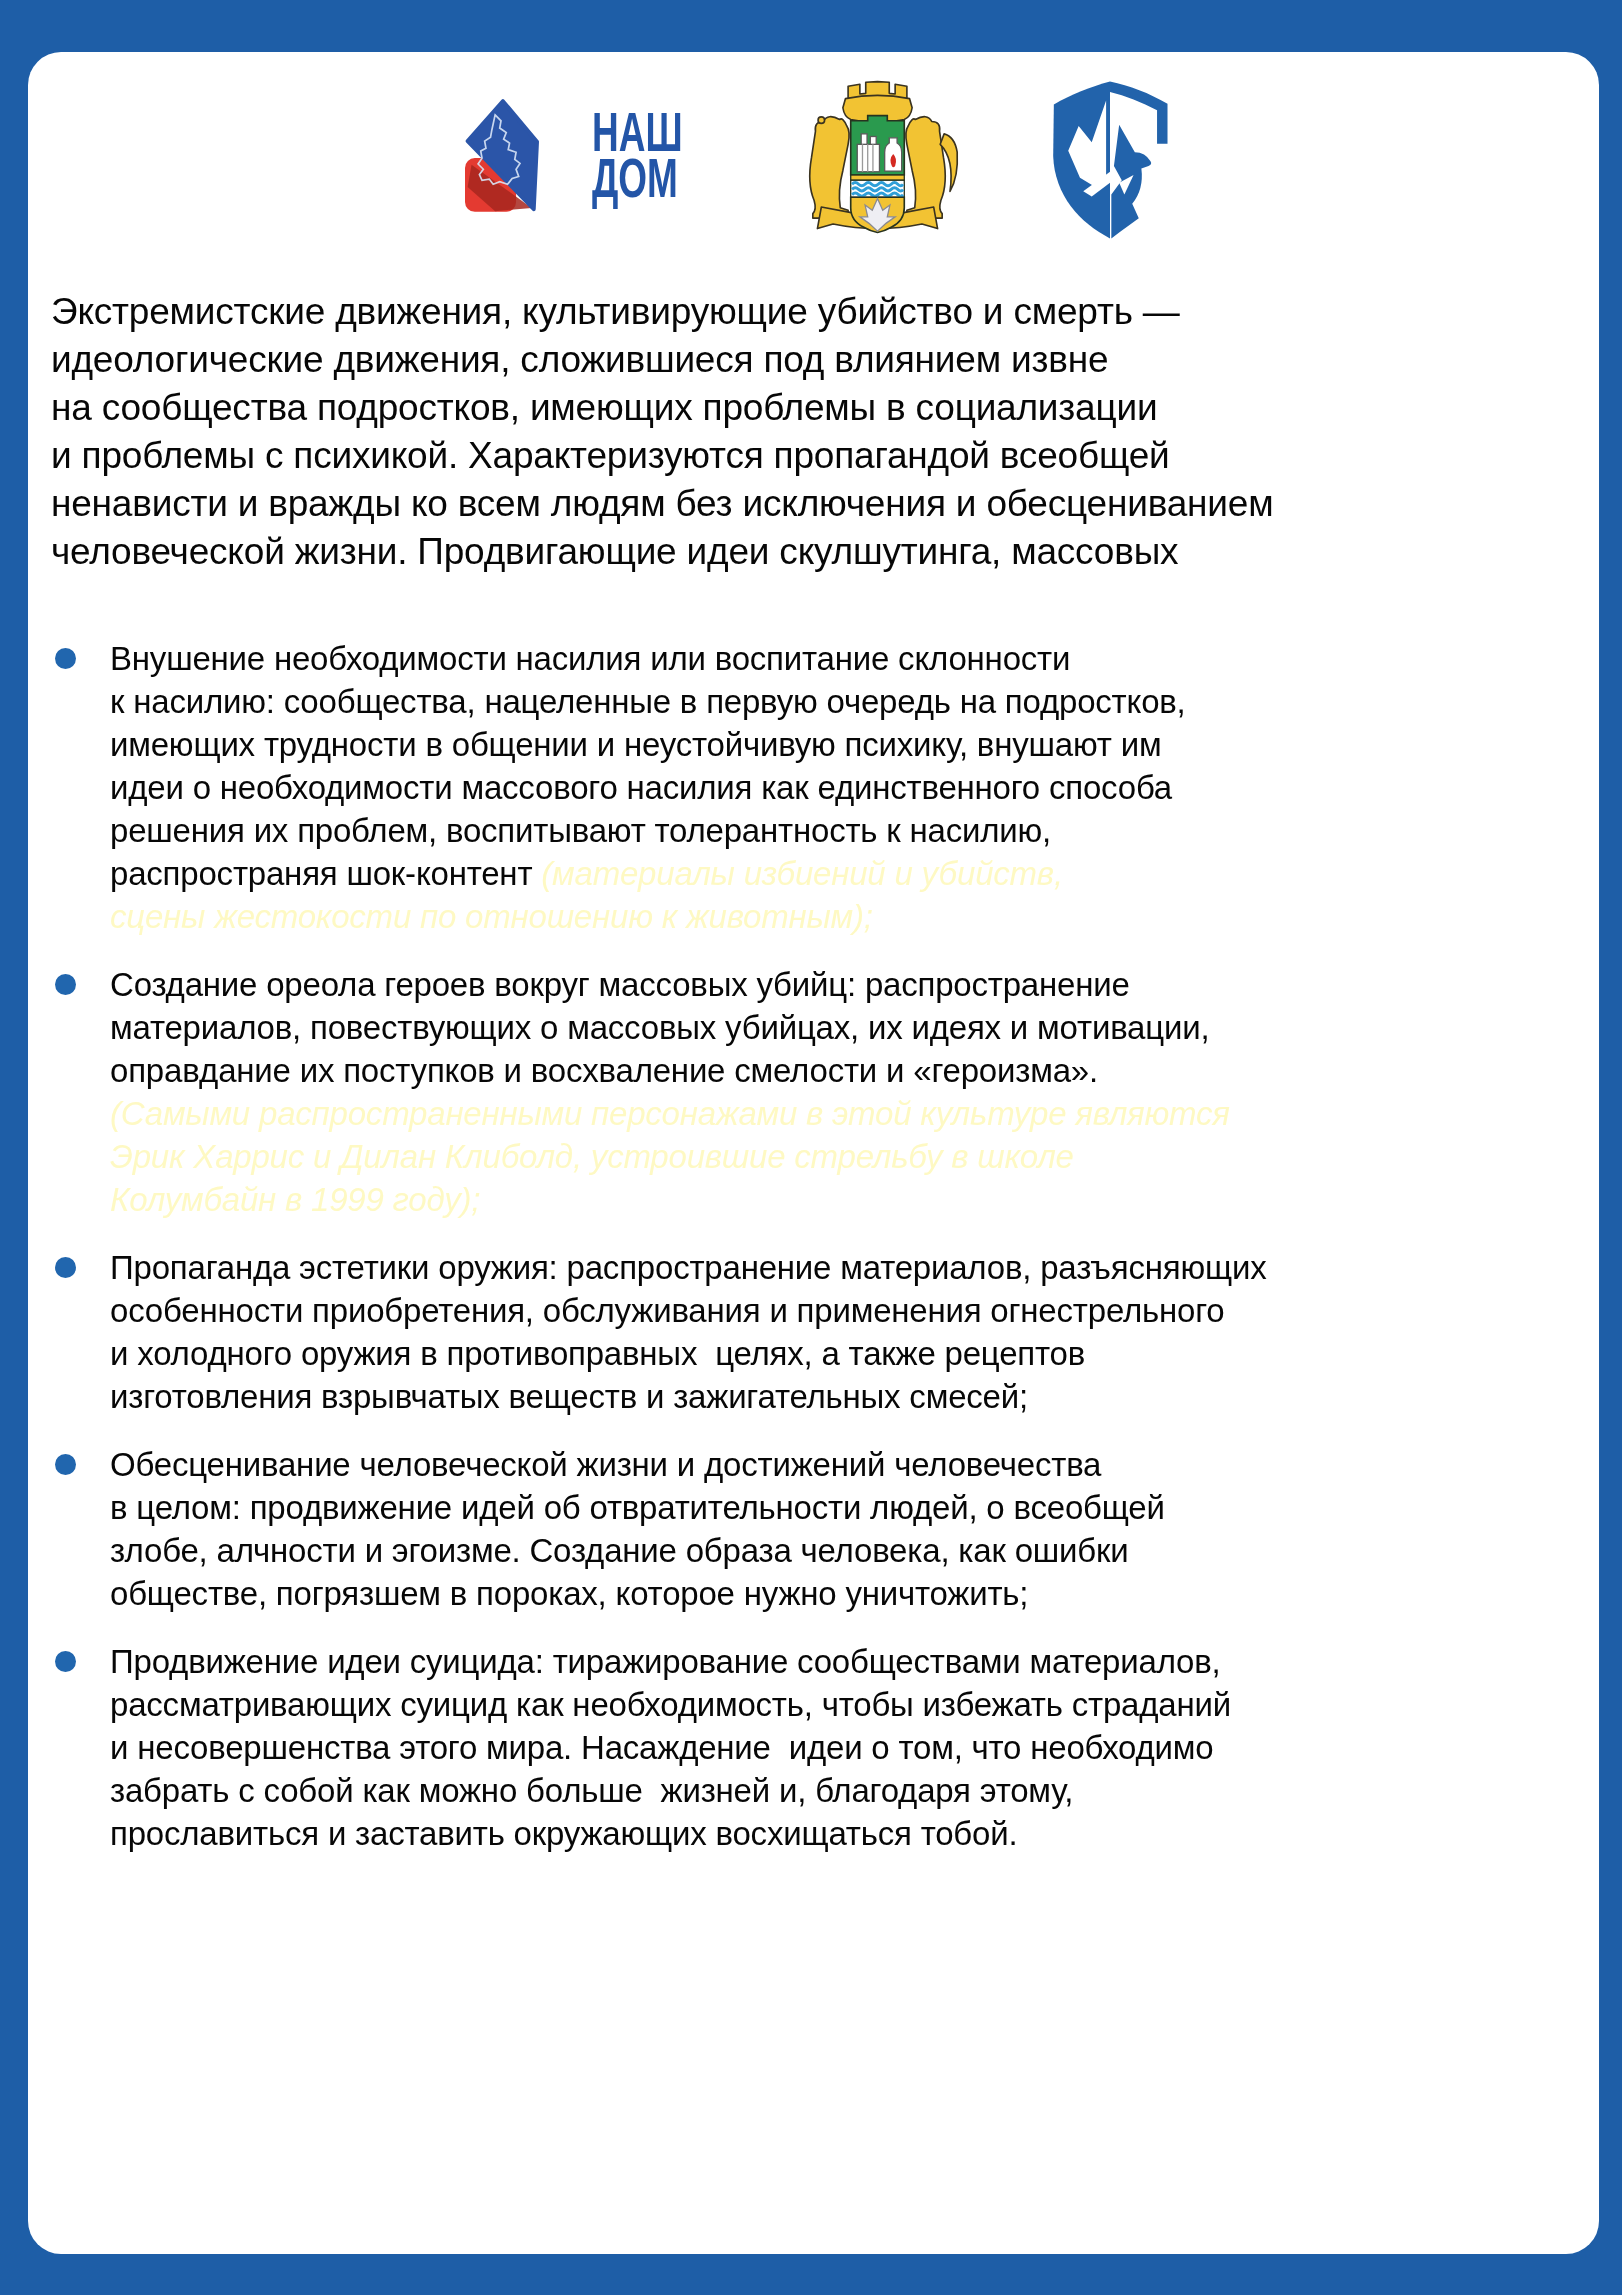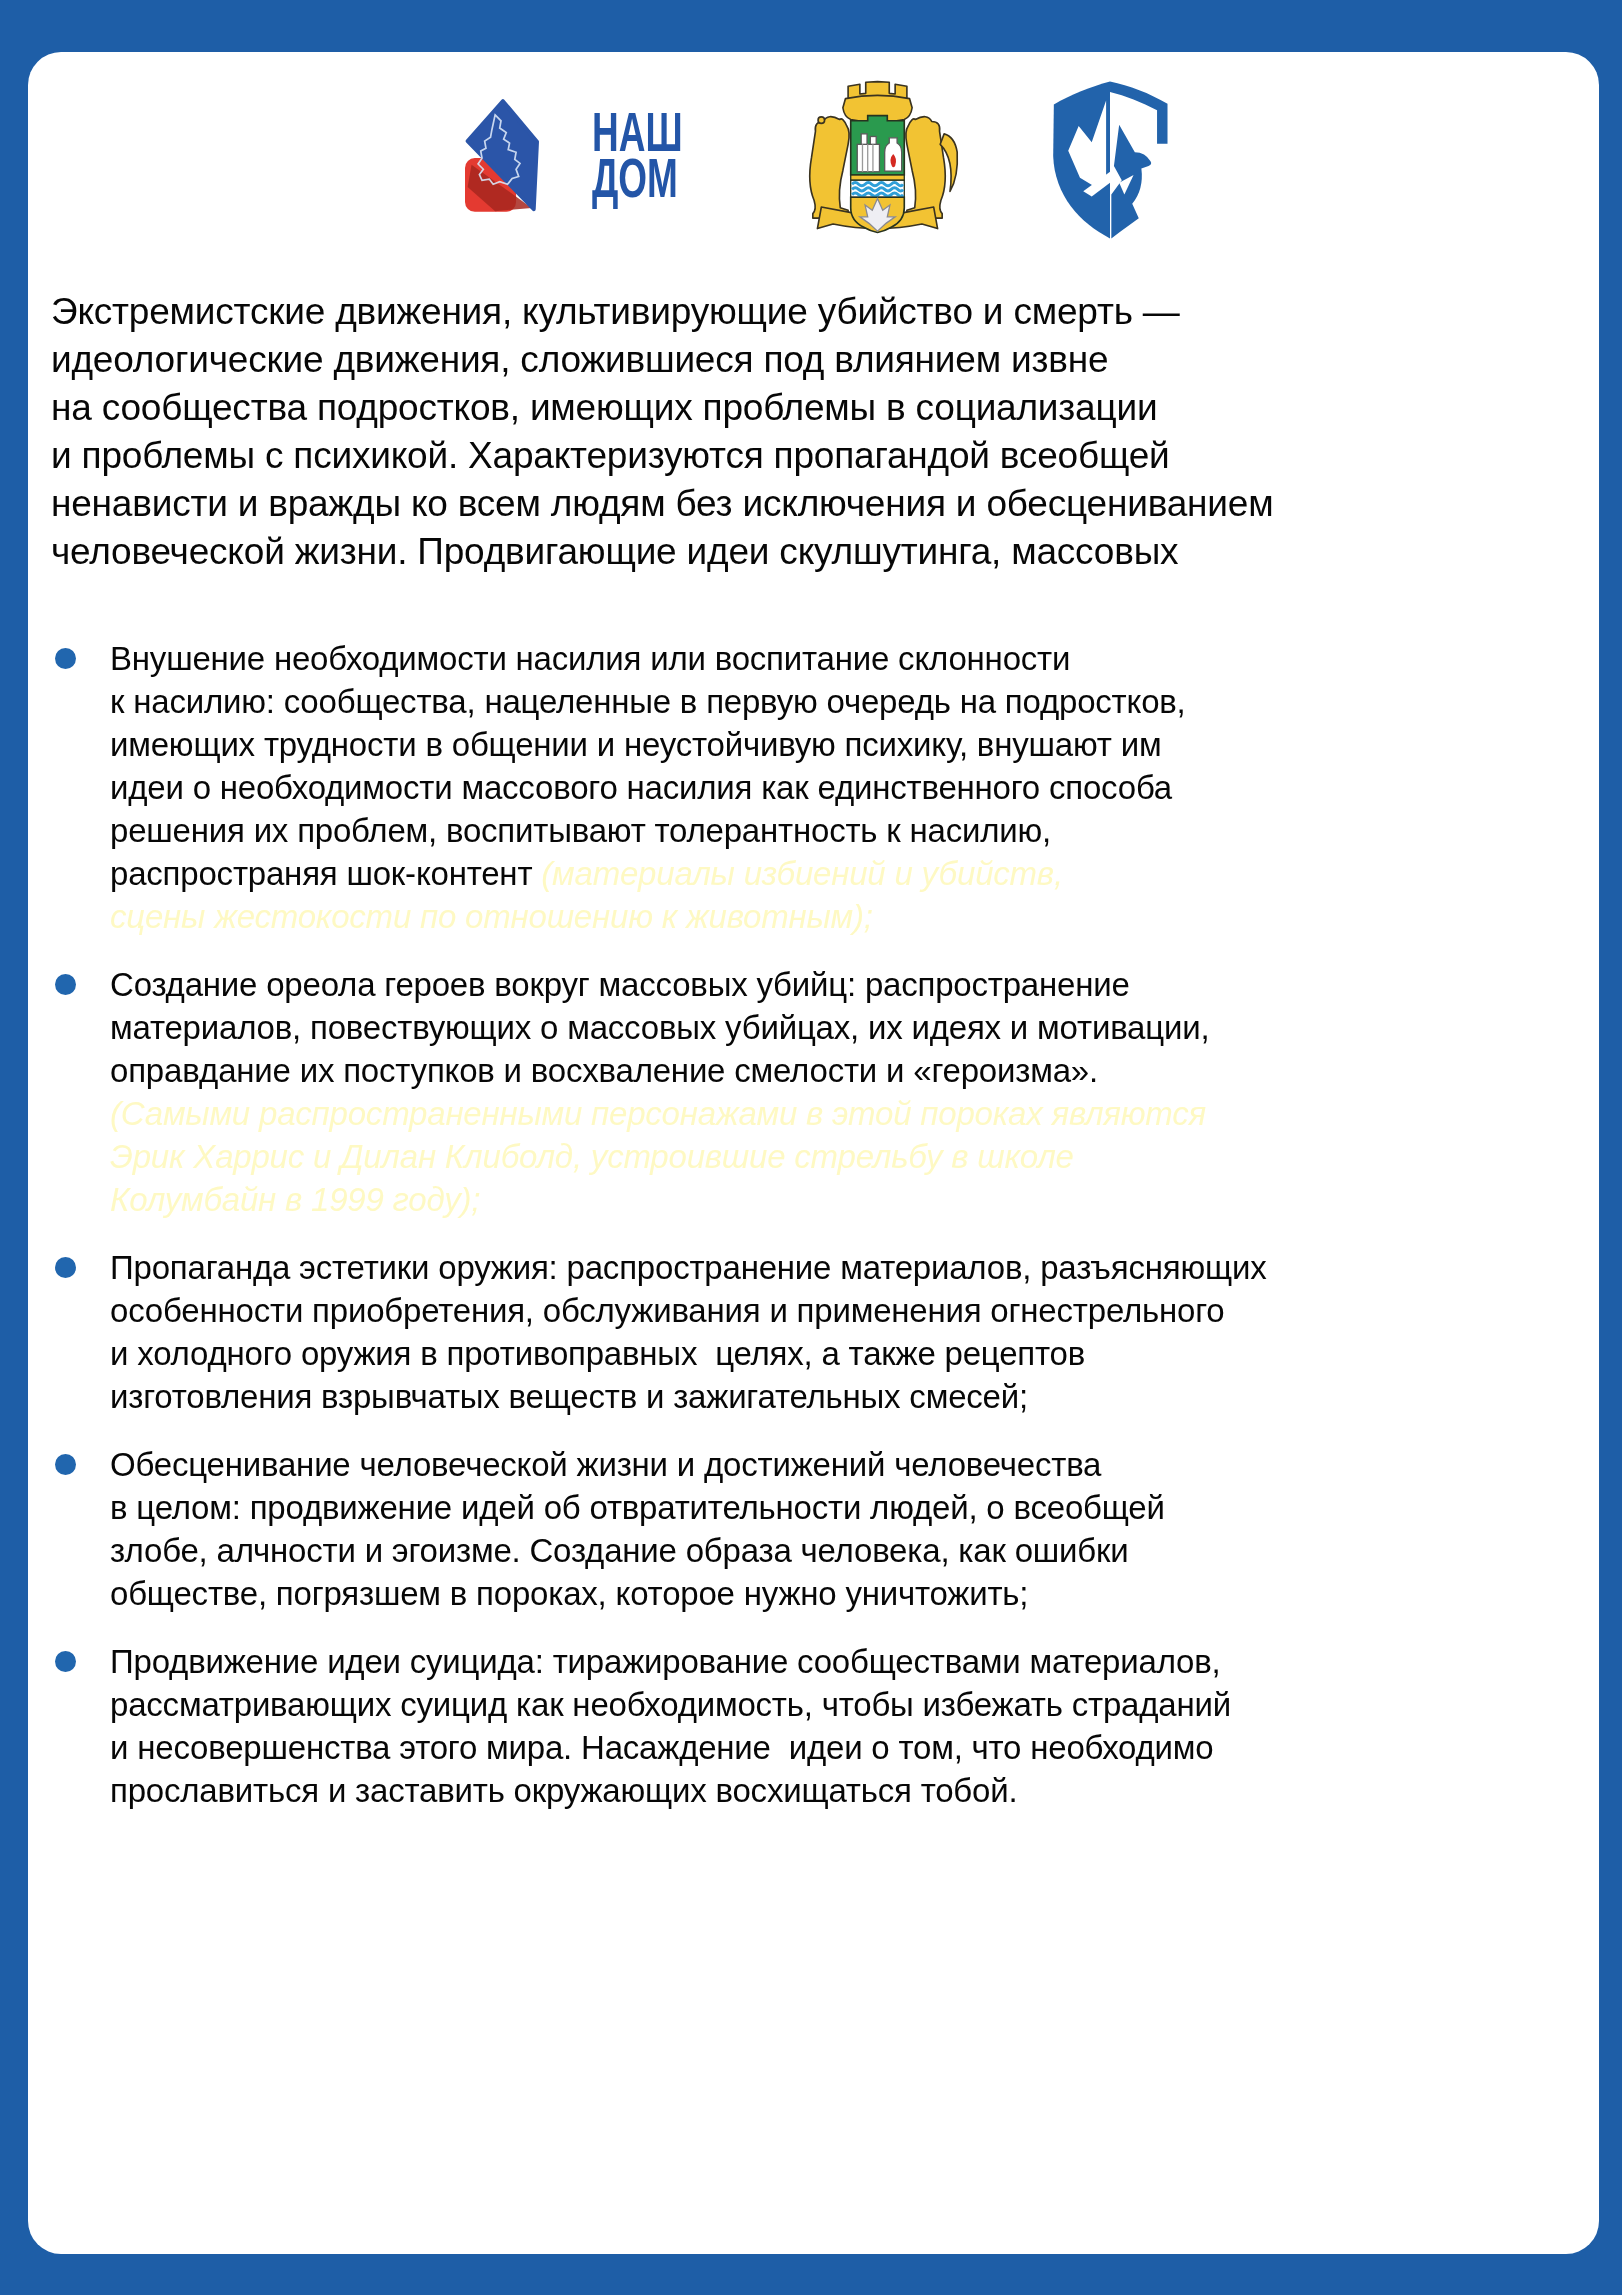--- a/index.html
+++ b/index.html
@@ -153,21 +153,21 @@
           <div class="line"><span class="seg-r">распространяя шок-контент </span><span class="seg-i">(материалы избиений и убийств,</span></div>
           <div class="line"><span class="seg-i">сцены жестокости по отношению к животным);</span></div>
         </div>
       </li>
       <li>
         <span class="dot"></span>
         <div class="bullet-content">
           <div class="line"><span class="seg-b">Создание ореола героев вокруг массовых убийц: </span><span class="seg-r">распространение</span></div>
           <div class="line"><span class="seg-r">материалов, повествующих о массовых убийцах, их идеях и мотивации,</span></div>
           <div class="line"><span class="seg-r">оправдание их поступков и восхваление смелости и «героизма».</span></div>
-          <div class="line"><span class="seg-i">(Самыми распространенными персонажами в этой пороках являются</span></div>
+          <div class="line"><span class="seg-i">(Самыми распространенными персонажами в этой культуре являются</span></div>
           <div class="line"><span class="seg-i">Эрик Харрис и Дилан Клиболд, устроившие стрельбу в школе</span></div>
           <div class="line"><span class="seg-i">Колумбайн в 1999 году);</span></div>
         </div>
       </li>
       <li>
         <span class="dot"></span>
         <div class="bullet-content">
           <div class="line"><span class="seg-b">Пропаганда эстетики оружия: </span><span class="seg-r">распространение материалов, разъясняющих</span></div>
           <div class="line"><span class="seg-r">особенности приобретения, обслуживания и применения огнестрельного</span></div>
           <div class="line"><span class="seg-r">и холодного оружия в противоправных&nbsp; целях, а также рецептов</span></div>
@@ -182,19 +182,20 @@
           <div class="line"><span class="seg-r">злобе, алчности и эгоизме. Создание образа человека, как ошибки</span></div>
           <div class="line"><span class="seg-r">обществе, погрязшем в пороках, которое нужно уничтожить;</span></div>
         </div>
       </li>
       <li>
         <span class="dot"></span>
         <div class="bullet-content">
           <div class="line"><span class="seg-b">Продвижение идеи суицида: </span><span class="seg-r">тиражирование сообществами материалов,</span></div>
           <div class="line"><span class="seg-r">рассматривающих суицид как необходимость, чтобы избежать страданий</span></div>
           <div class="line"><span class="seg-r">и несовершенства этого мира. Насаждение&nbsp; идеи о том, что необходимо</span></div>
+          <div class="line"><span class="seg-r">забрать с собой как можно больше&nbsp; жизней и, благодаря этому,</span></div>
           <div class="line"><span class="seg-r">прославиться и заставить окружающих восхищаться тобой.</span></div>
         </div>
       </li>
     </ul>
 
 </div>
 
 
 </body></html>

